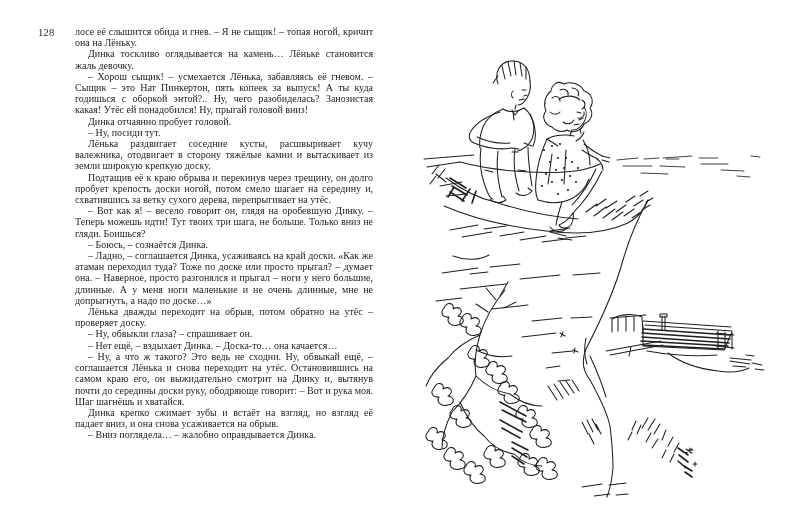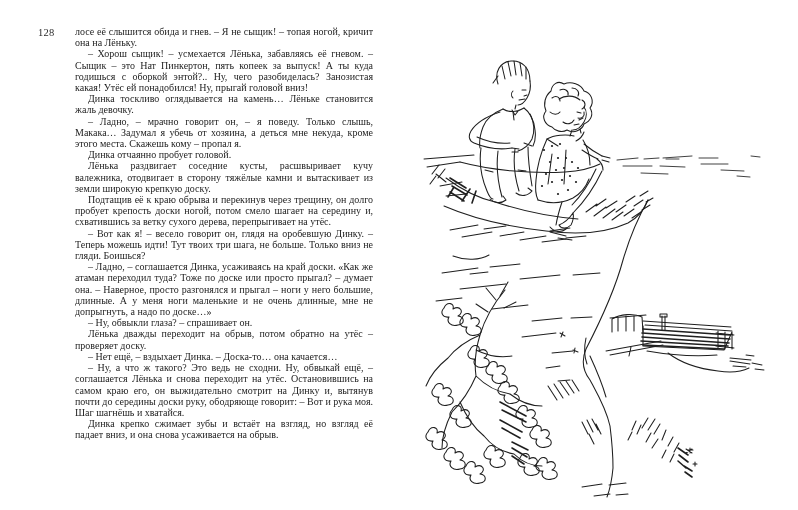--- a/index.html
+++ b/index.html
@@ -27,33 +27,35 @@
 </style>
 </head>
 <body>
 
 <div class="page">
 
   <div class="page-number">128</div>
 
   <div class="text-col">
     <p class="para no-indent">лосе её слышится обида и гнев. – Я не сыщик! – топая ногой, кричит она на Лёньку.</p>
+    <p class="para">Динка тоскливо оглядывается на камень… Лёньке становится жаль девочку.</p>
     <p class="para">– Хорош сыщик! – усмехается Лёнька, забавляясь её гневом. – Сыщик – это Нат Пинкертон, пять копеек за выпуск! А ты куда годишься с оборкой энтой?.. Ну, чего разобиделась? Занозистая какая! Утёс ей понадобился! Ну, прыгай головой вниз!</p>
-    <p class="para">Динка тоскливо оглядывается на камень… Лёньке становится жаль девочку.</p>
-    <p class="para">– Ладно, – мрачно говорит он, – я поведу. Только слышь, Макака… Задумал я убечь от хозяина, а деться мне некуда, кроме этого места. Скажешь кому – пропал я.</p>
     <p class="para">Динка отчаянно пробует головой.</p>
+    <p class="para">– Ну, посиди тут.</p>
     <p class="para">Лёнька раздвигает соседние кусты, расшвыривает кучу валежника, отодвигает в сторону тяжёлые камни и вытаскивает из земли широкую крепкую доску.</p>
     <p class="para">Подтащив её к краю обрыва и перекинув через трещину, он долго пробует крепость доски ногой, потом смело шагает на середину и, схватившись за ветку сухого дерева, перепрыгивает на утёс.</p>
     <p class="para">– Вот как я! – весело говорит он, глядя на оробевшую Динку. – Теперь можешь идти! Тут твоих три шага, не больше. Только вниз не гляди. Боишься?</p>
+    <p class="para">– Боюсь, – сознаётся Динка.</p>
     <p class="para">– Ладно, – соглашается Динка, усаживаясь на край доски. «Как же атаман переходил туда? Тоже по доске или просто прыгал? – думает она. – Наверное, просто разгонялся и прыгал – ноги у него большие, длинные. А у меня ноги маленькие и не очень длинные, мне не допрыгнуть, а надо по доске…»</p>
+    <p class="para">Лёнька дважды переходит на обрыв, потом обратно на утёс – проверяет доску.</p>
     <p class="para">– Ну, обвыкли глаза? – спрашивает он.</p>
-    <p class="para">Лёнька дважды переходит на обрыв, потом обратно на утёс – проверяет доску.</p>
     <p class="para">– Нет ещё, – вздыхает Динка. – Доска-то… она качается…</p>
     <p class="para">– Ну, а что ж такого? Это ведь не сходни. Ну, обвыкай ещё, – соглашается Лёнька и снова переходит на утёс. Остановившись на самом краю его, он выжидательно смотрит на Динку и, вытянув почти до середины доски руку, ободряюще говорит: – Вот и рука моя. Шаг шагнёшь и хватайся.</p>
     <p class="para">Динка крепко сжимает зубы и встаёт на взгляд, но взгляд её падает вниз, и она снова усаживается на обрыв.</p>
+    <p class="para">– Вниз поглядела… – жалобно оправдывается Динка.</p>
   </div>
 
   <svg class="illus" width="390" height="455" viewBox="0 0 390 455" aria-hidden="true">
 
     <g>
       <path d="M24,109 L74,105 M27,117 L60,112"></path>
       <path d="M32,124 l7,-9 M38,128 l7,-9 M30,134 l6,-8"></path>
       <path d="M40,136 l22,-4 M46,146 l20,-2 M36,124 l10,8"></path>
       <g class="thick">
           <path d="M50,128 l16,10 m-14,-2 l15,9 m-17,-3 l14,9 m-10,-14 l-6,10 m22,-8 l-8,12 m14,-10 l-4,12"></path>

